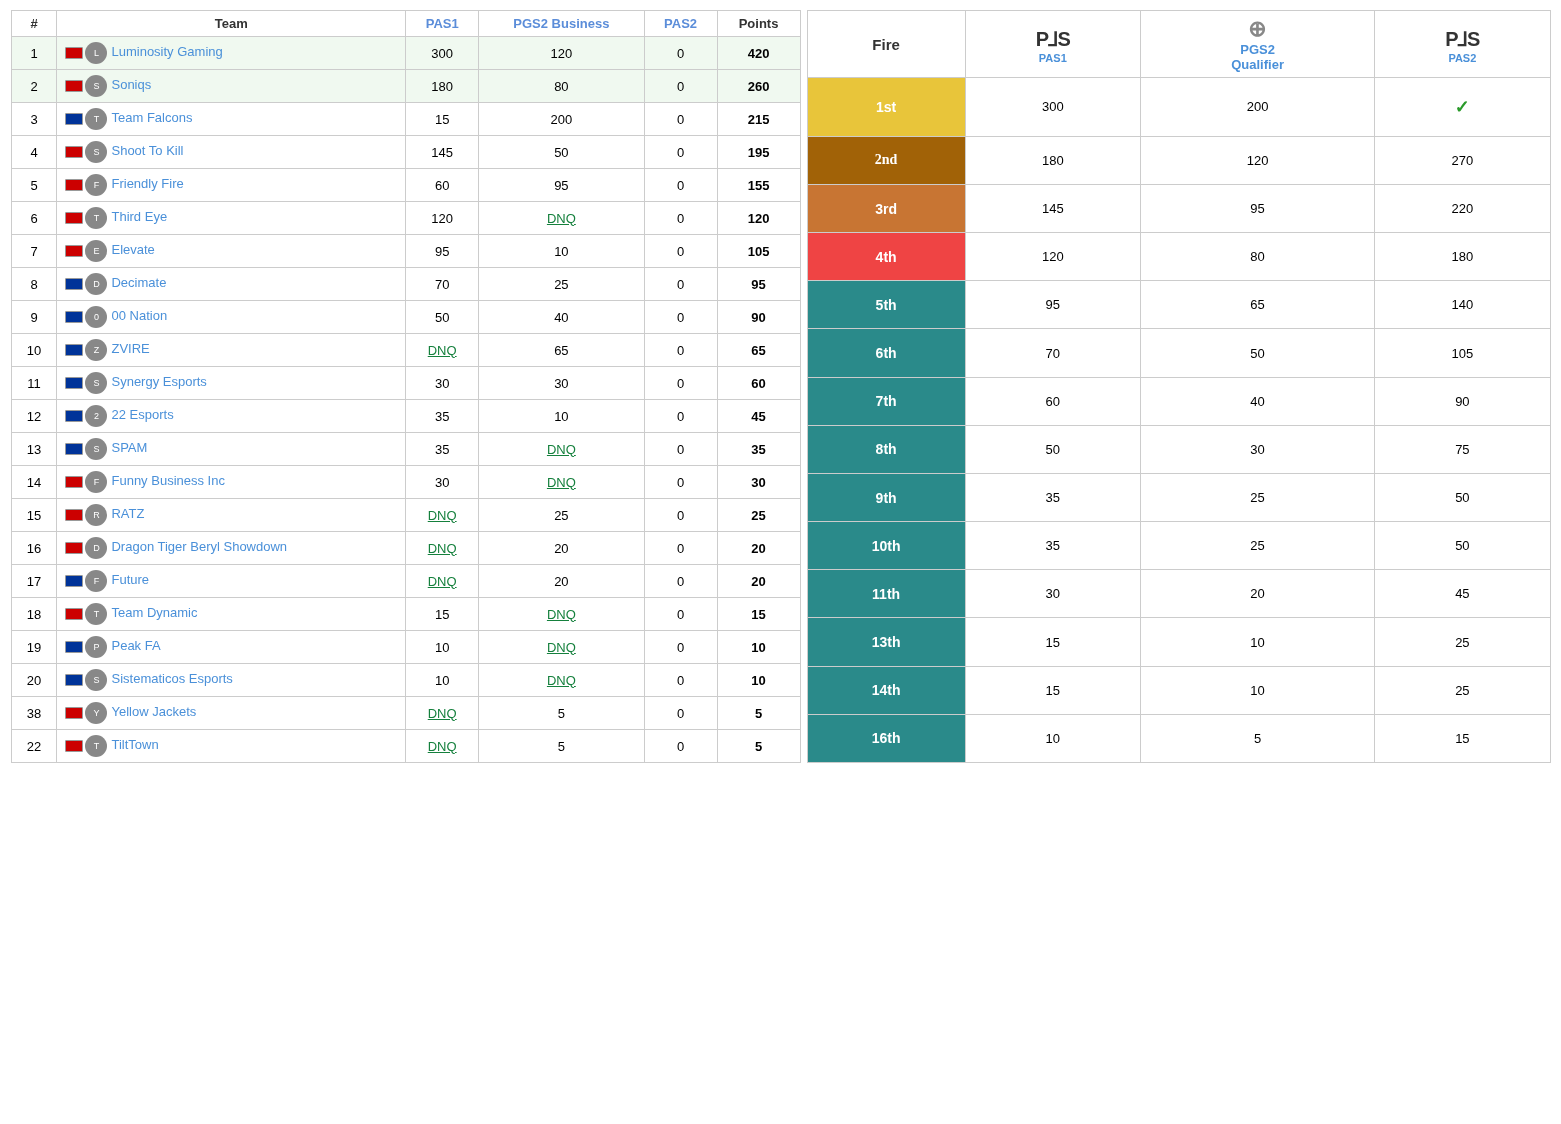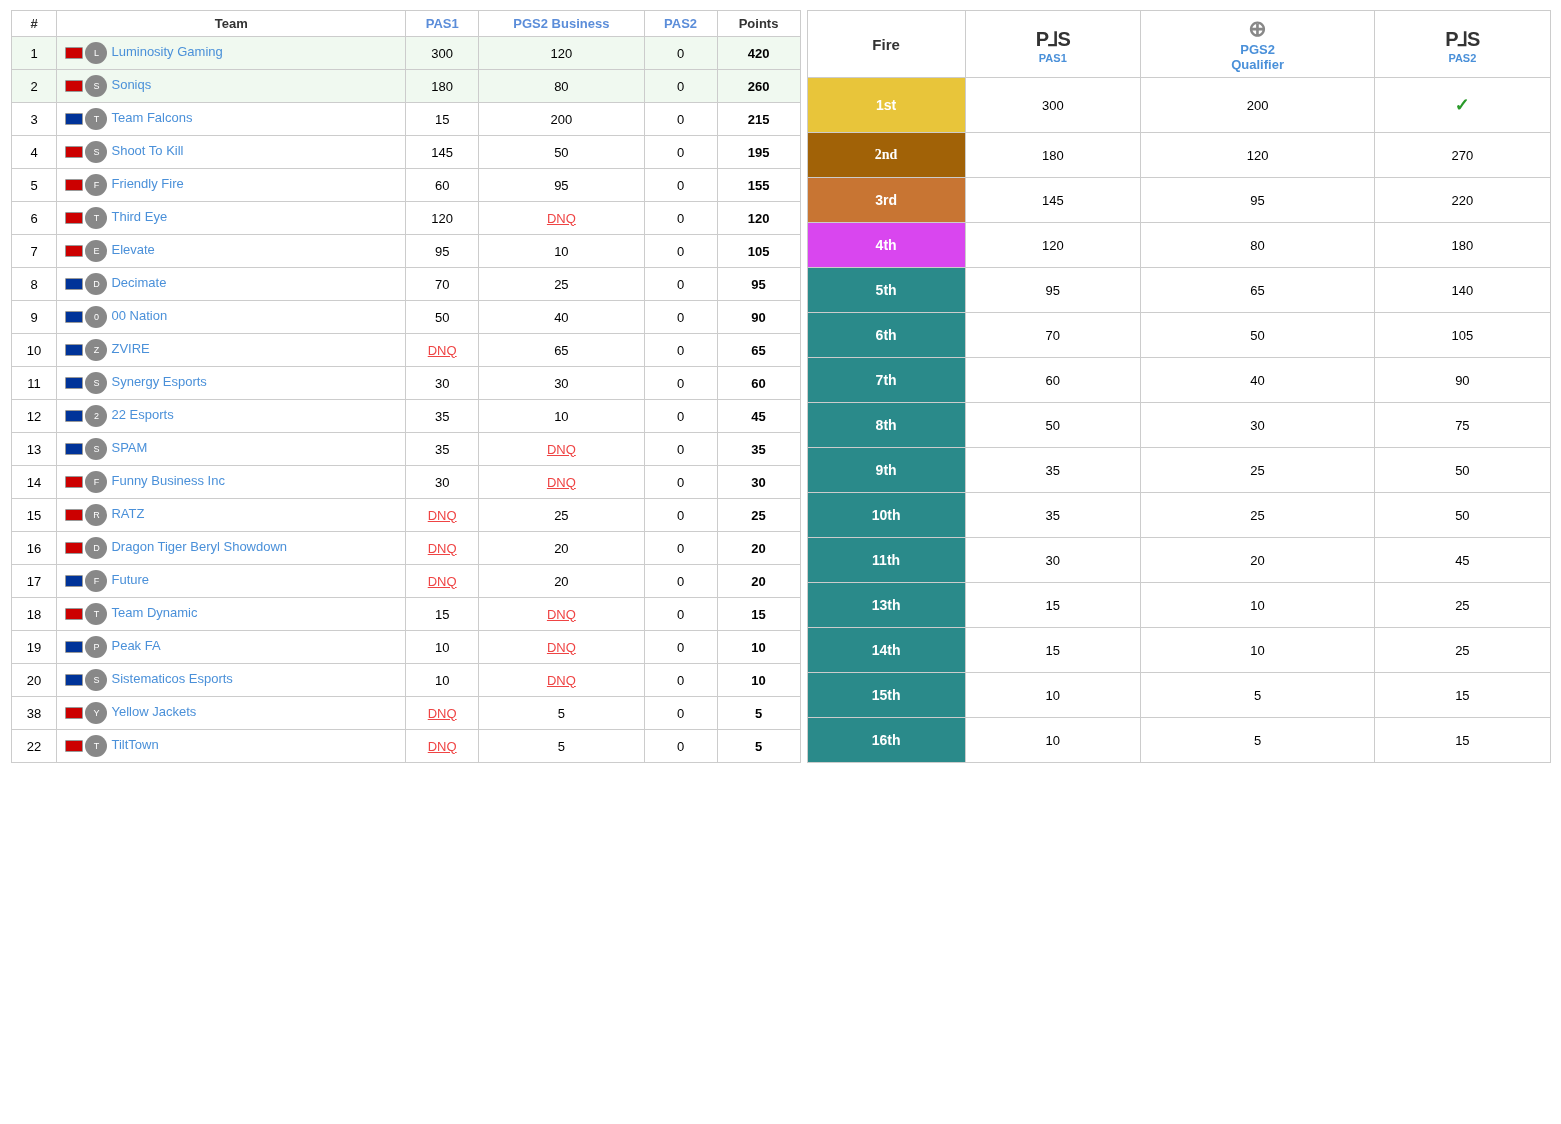--- a/index.html
+++ b/index.html
@@ -31,21 +31,21 @@
     .left-table th {
       background: #fff;
       font-weight: bold;
       color: #333;
     }
     .left-table th.pas1-col { color: #5b8dd9; }
     .left-table th.pgs2q-col { color: #5b8dd9; }
     .left-table th.pas2-col { color: #5b8dd9; }
     .left-table td.team-name { text-align: left; color: #4a90d9; }
     .left-table td.points-col { font-weight: bold; }
-    .left-table td.dnq { text-decoration: underline; color: #ef4444; }
+    .left-table td.dnq { text-decoration: underline; color: #15803d; }
     .row-highlight { background: #f0f9f0; }
     .row-normal { background: #fff; }
     .flag-icon {
       display: inline-block;
       width: 18px;
       height: 12px;
       background: #c00;
       border: 1px solid #999;
       font-size: 8px;
       vertical-align: middle;
@@ -86,21 +86,21 @@
       font-size: 12px;
     }
     .place-cell {
       font-weight: bold;
       color: #fff;
       font-size: 14px;
     }
     .place-1st { background: #e8c53a; }
     .place-2nd { background: #a16207; font-family: Liberation Serif, serif; }
     .place-3rd { background: #c87533; }
-    .place-4th { background: #d946ef; }
+    .place-4th { background: #ef4444; }
     .place-5th-up { background: #2a8a8a; }
     .check-mark { color: #2a9a2a; font-size: 18px; font-weight: bold; }
   </style>
 </head>
 <body>
 
 <div class="container">
 
   <table class="left-table" id="left-table">
       <thead>
@@ -384,26 +384,20 @@
           <td>10</td>
           <td>25</td>
         </tr>
         <tr>
           <td class="place-cell place-5th-up">14th</td>
           <td>15</td>
           <td>10</td>
           <td>25</td>
         </tr>
         <tr>
-          <td class="place-cell place-5th-up">15th</td>
-          <td>10</td>
-          <td>5</td>
-          <td>15</td>
-        </tr>
-        <tr>
           <td class="place-cell place-5th-up">16th</td>
           <td>10</td>
           <td>5</td>
           <td>15</td>
         </tr>
       </tbody>
     </table>
 </div>
 
 </body></html>

